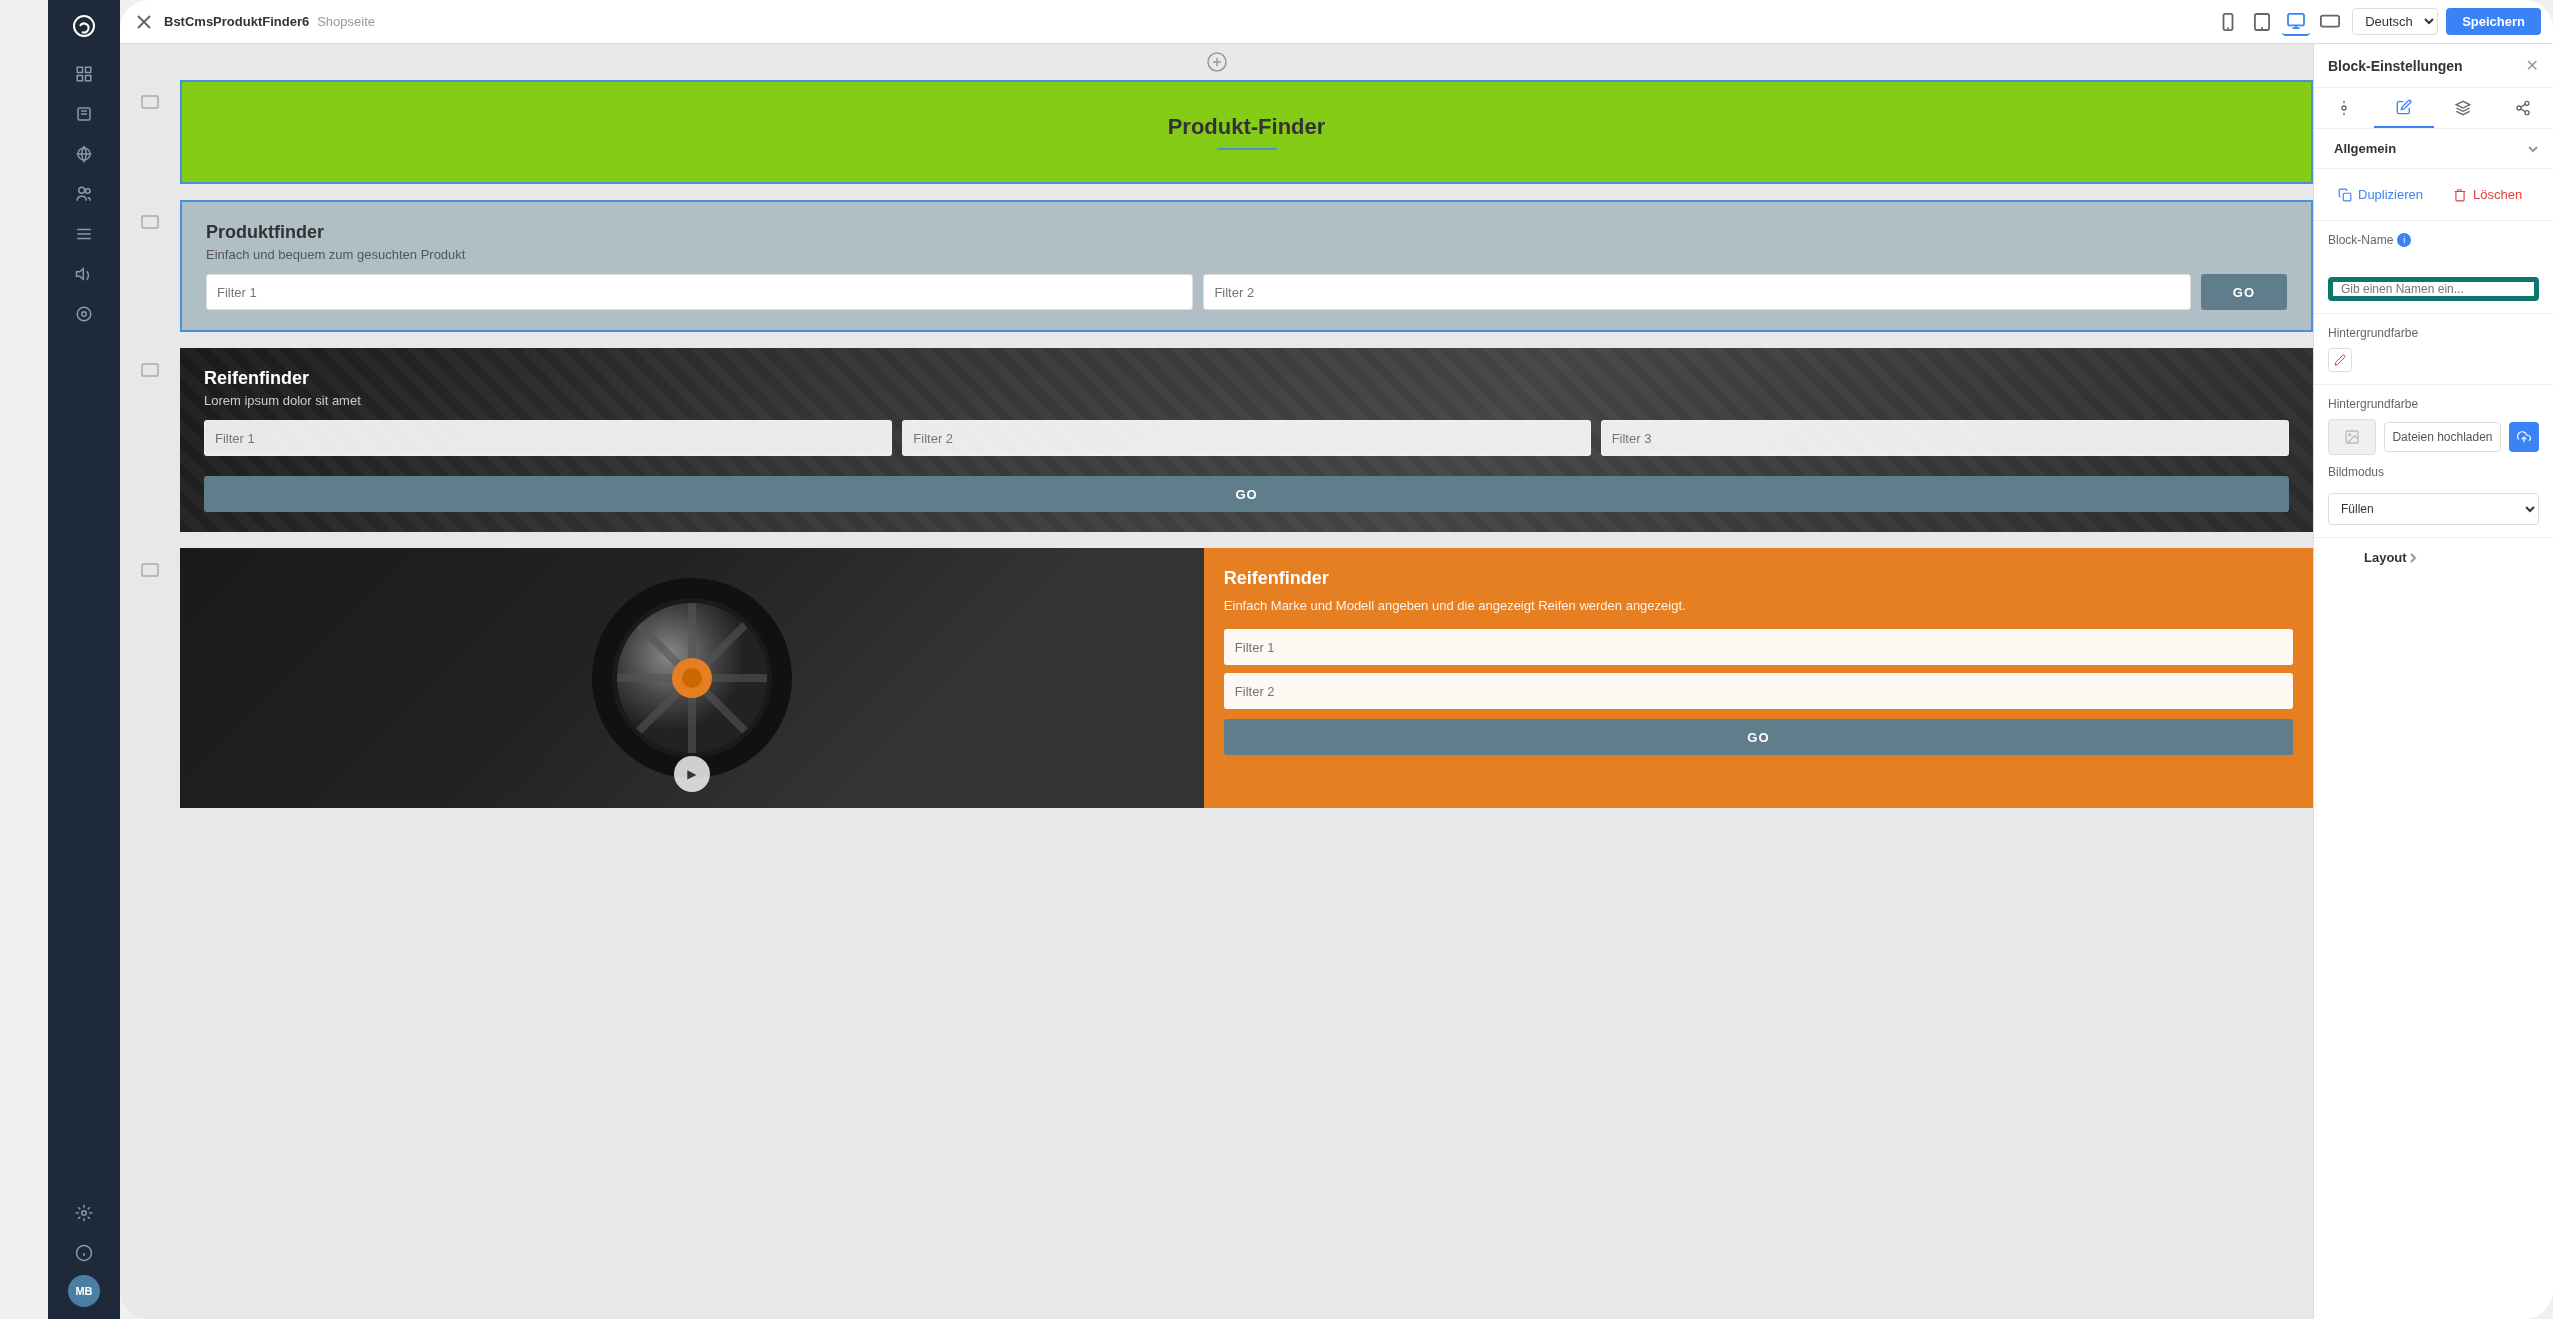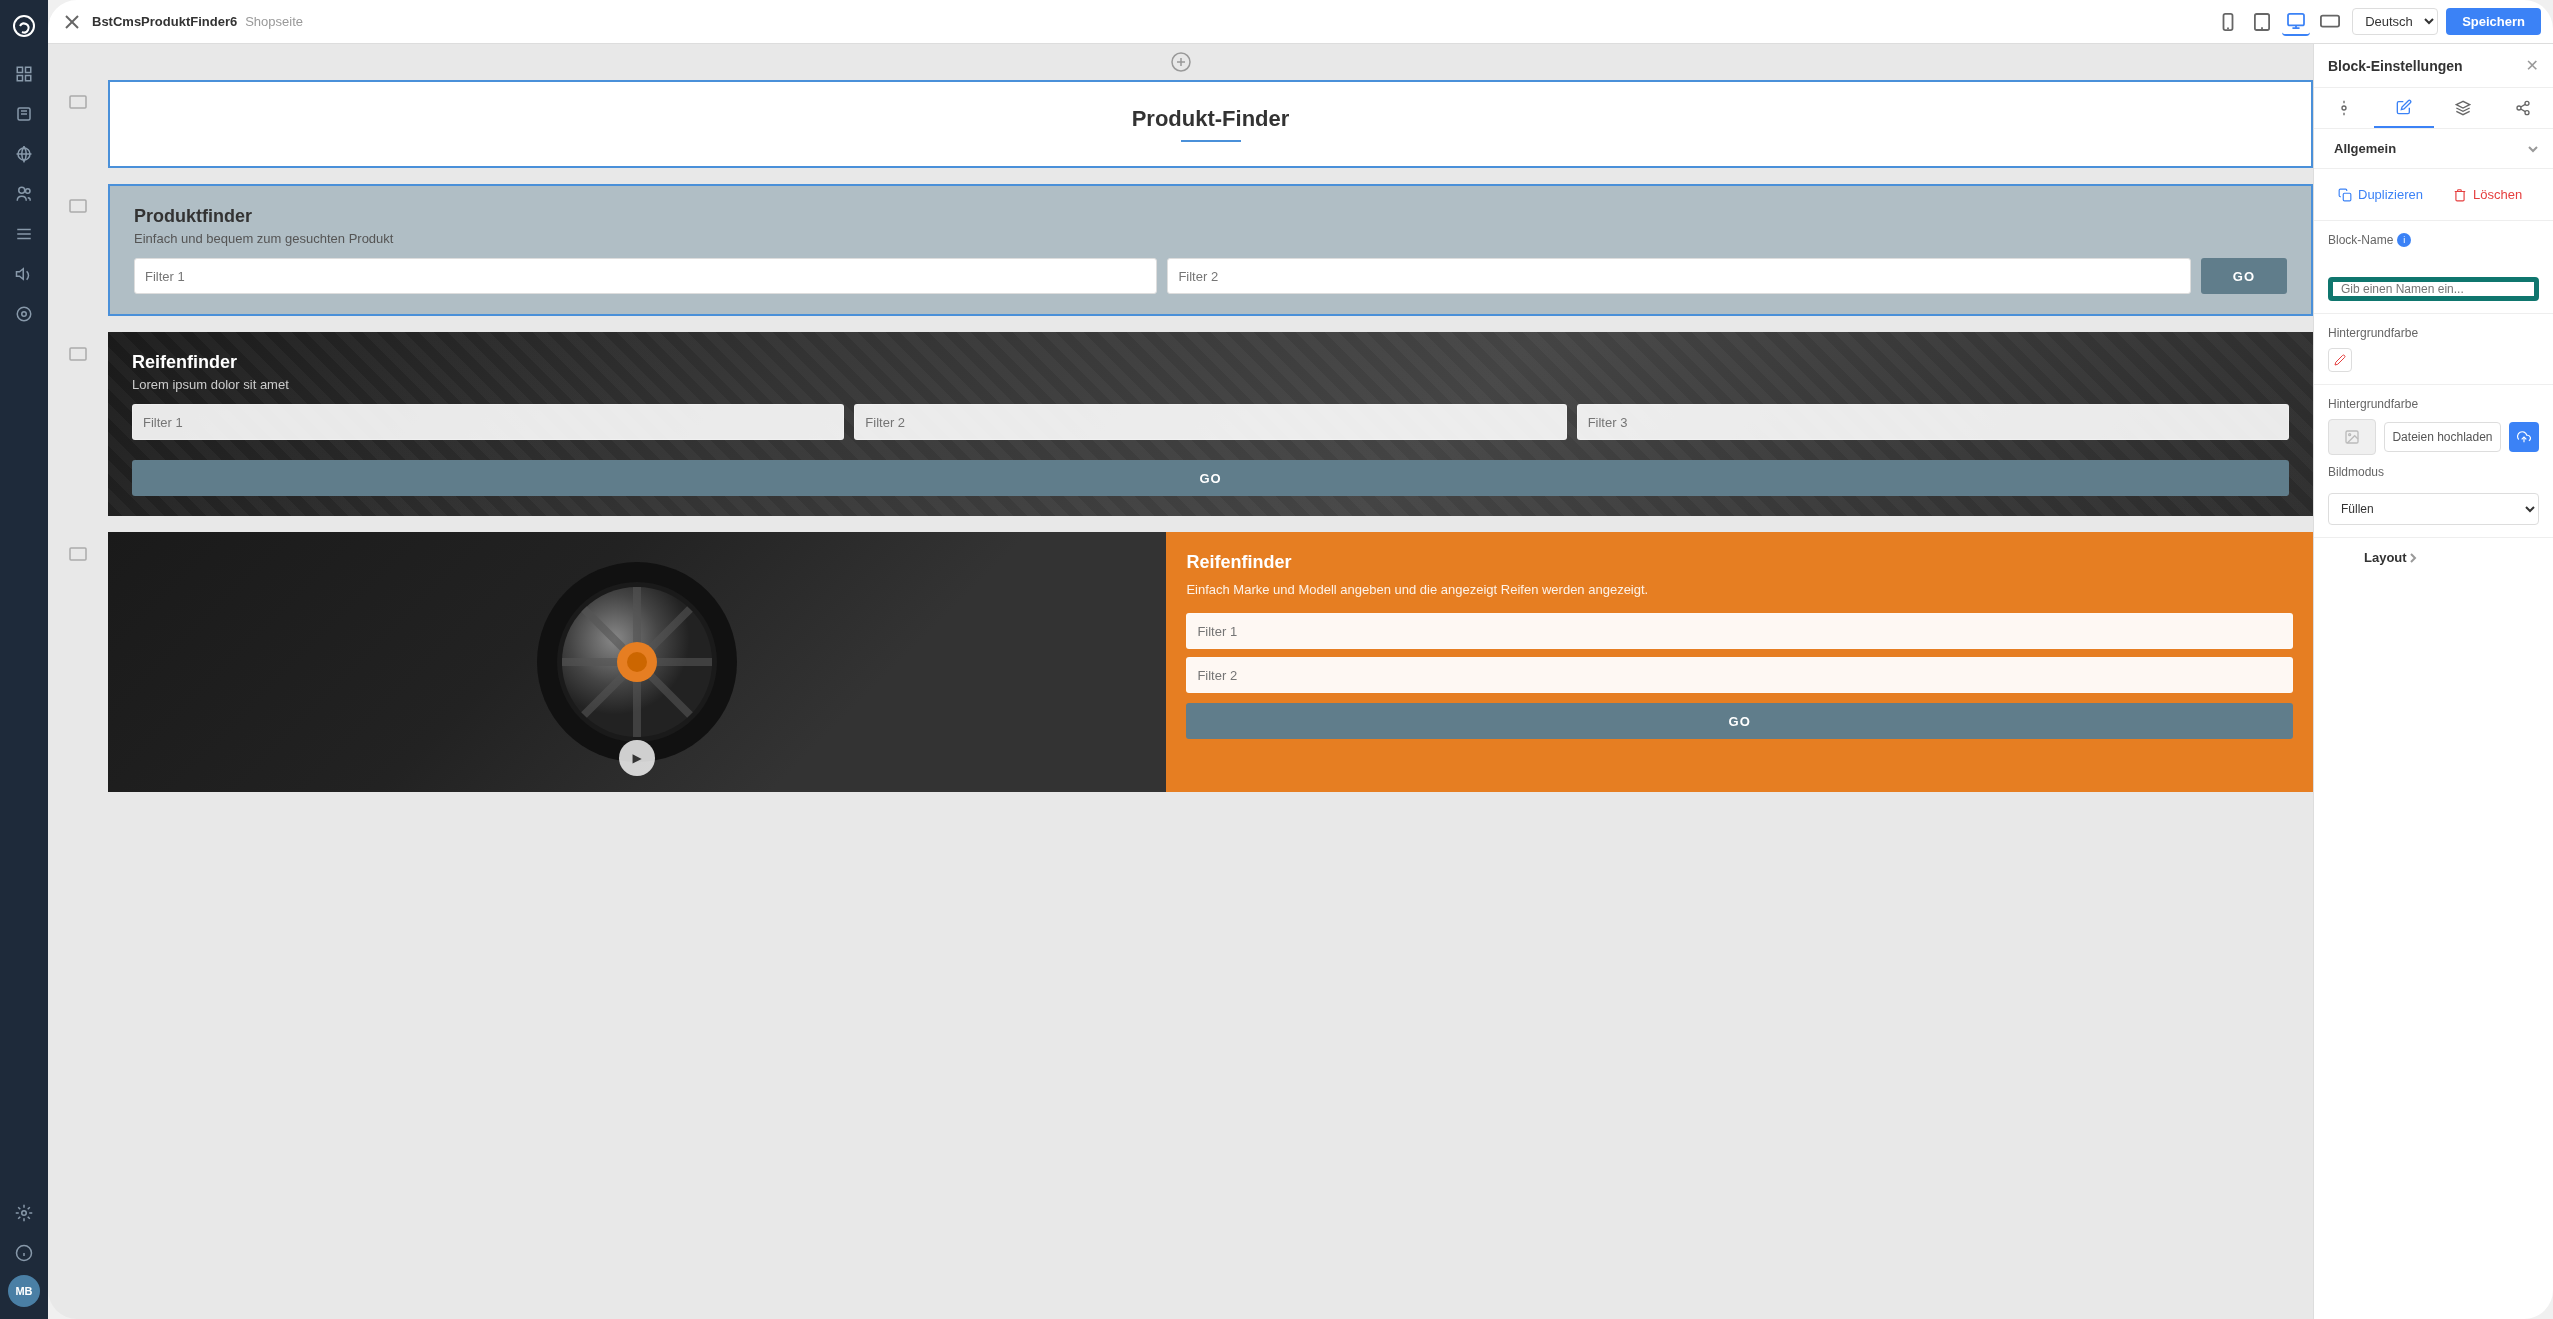--- a/index.html
+++ b/index.html
@@ -1,27 +1,28 @@
 <!DOCTYPE html>
 <html><head>
   <meta charset="utf-8">
   <style>
     * { box-sizing: border-box; margin: 0; padding: 0; }
     body { font-family: -apple-system, BlinkMacSystemFont, 'Segoe UI', sans-serif; background: #f0f0f0; display: flex; height: 100vh; overflow: hidden; }
 
     
     .left-sidebar {
-      width: 48px;
+      width: 72px;
       background: #1e2a3a;
       display: flex;
       flex-direction: column;
       align-items: center;
       padding: 8px 0;
       gap: 4px;
       z-index: 10;
+      margin-left: 48px;
     }
     .sidebar-icon {
       width: 36px;
       height: 36px;
       display: flex;
       align-items: center;
       justify-content: center;
       border-radius: 6px;
       cursor: pointer;
       color: #8899aa;
@@ -163,23 +164,23 @@
       padding-top: 12px;
       flex-shrink: 0;
     }
     .block-side-icon svg {
       color: #aaa;
     }
 
     
     .block1-content {
       flex: 1;
-      background: #ffffff;
+      background: #84cc16;
       border: 2px solid #4a90d9;
-      padding: 24px;
+      padding: 32px;
       text-align: center;
     }
     .block1-title {
       font-size: 22px;
       font-weight: 700;
       color: #333;
     }
     .block1-divider {
       width: 60px;
       height: 2px;

